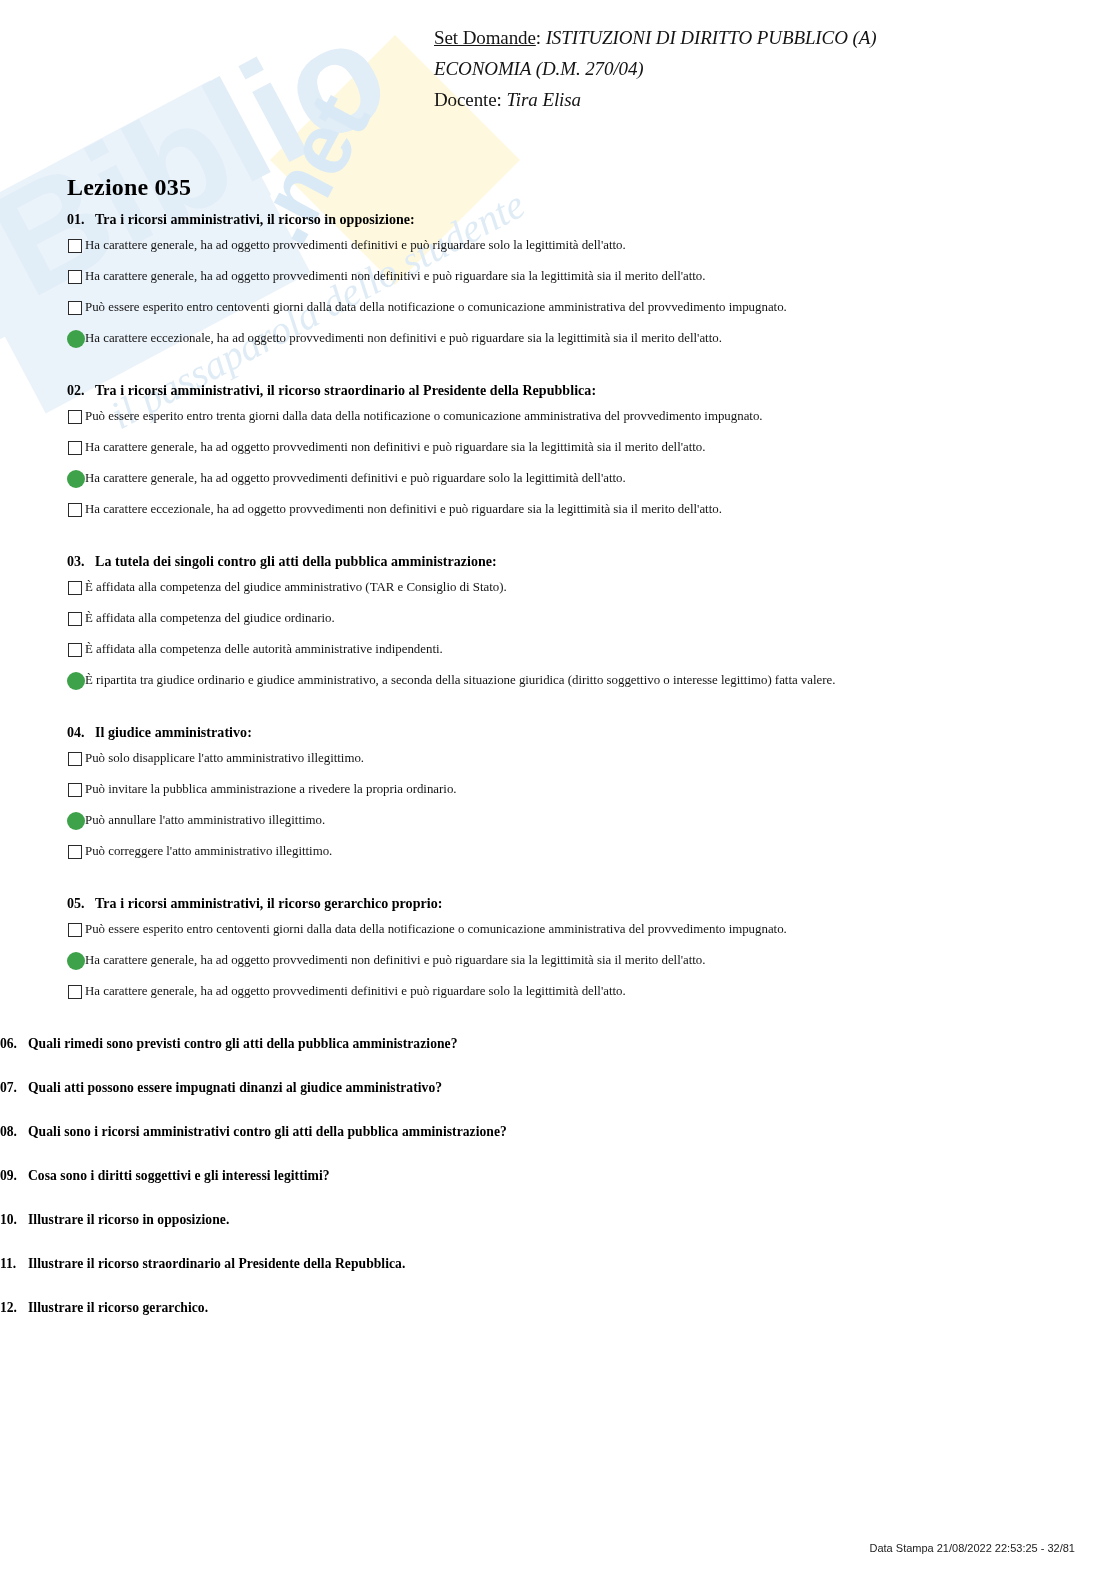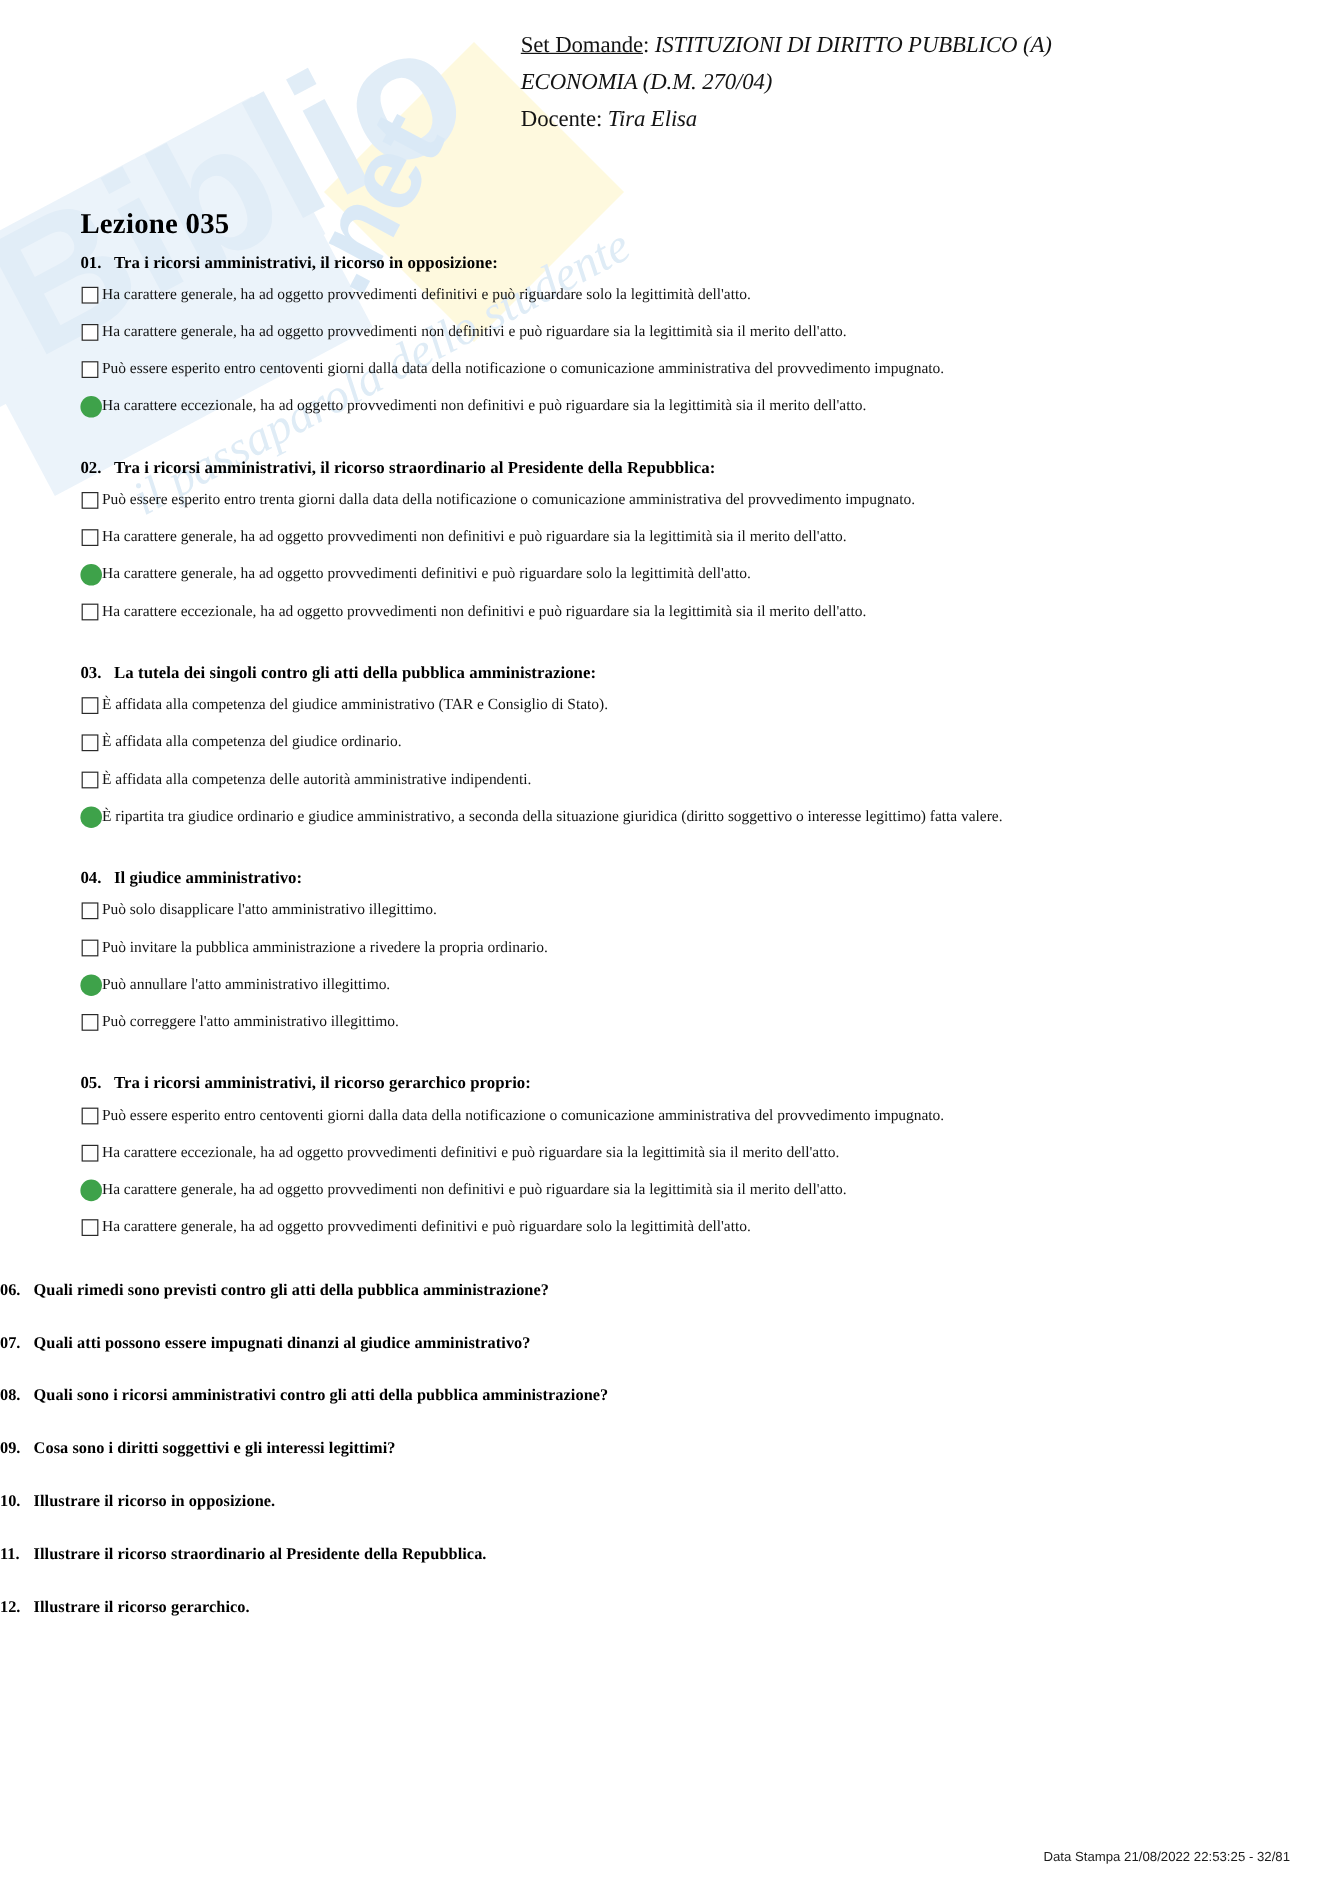--- a/index.html
+++ b/index.html
@@ -329,26 +329,20 @@
         </div>
         <div class="answers">
           <div class="answer-row">
             <span class="marker">
               <span class="box"></span>
             </span>
             <span class="answer-text">Può essere esperito entro centoventi giorni dalla data della notificazione o comunicazione amministrativa del provvedimento impugnato.</span>
           </div>
           <div class="answer-row">
             <span class="marker">
-              <span class="box"></span>
-            </span>
-            <span class="answer-text">Ha carattere eccezionale, ha ad oggetto provvedimenti definitivi e può riguardare sia la legittimità sia il merito dell'atto.</span>
-          </div>
-          <div class="answer-row">
-            <span class="marker">
               <span class="dot"></span>
             </span>
             <span class="answer-text">Ha carattere generale, ha ad oggetto provvedimenti non definitivi e può riguardare sia la legittimità sia il merito dell'atto.</span>
           </div>
           <div class="answer-row">
             <span class="marker">
               <span class="box"></span>
             </span>
             <span class="answer-text">Ha carattere generale, ha ad oggetto provvedimenti definitivi e può riguardare solo la legittimità dell'atto.</span>
           </div>

